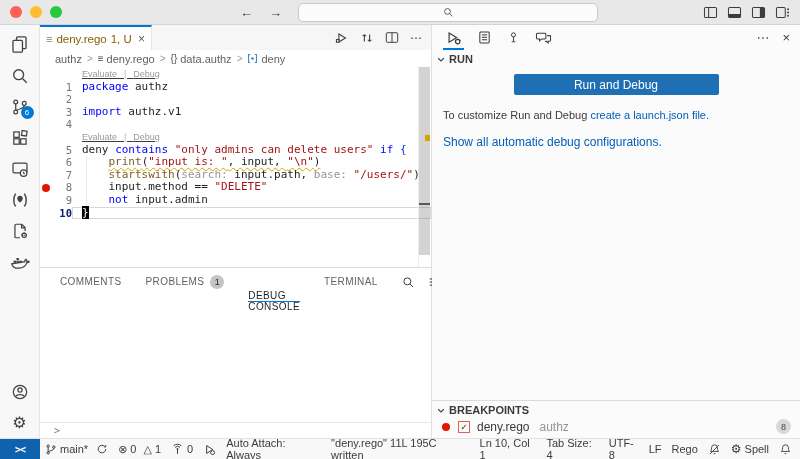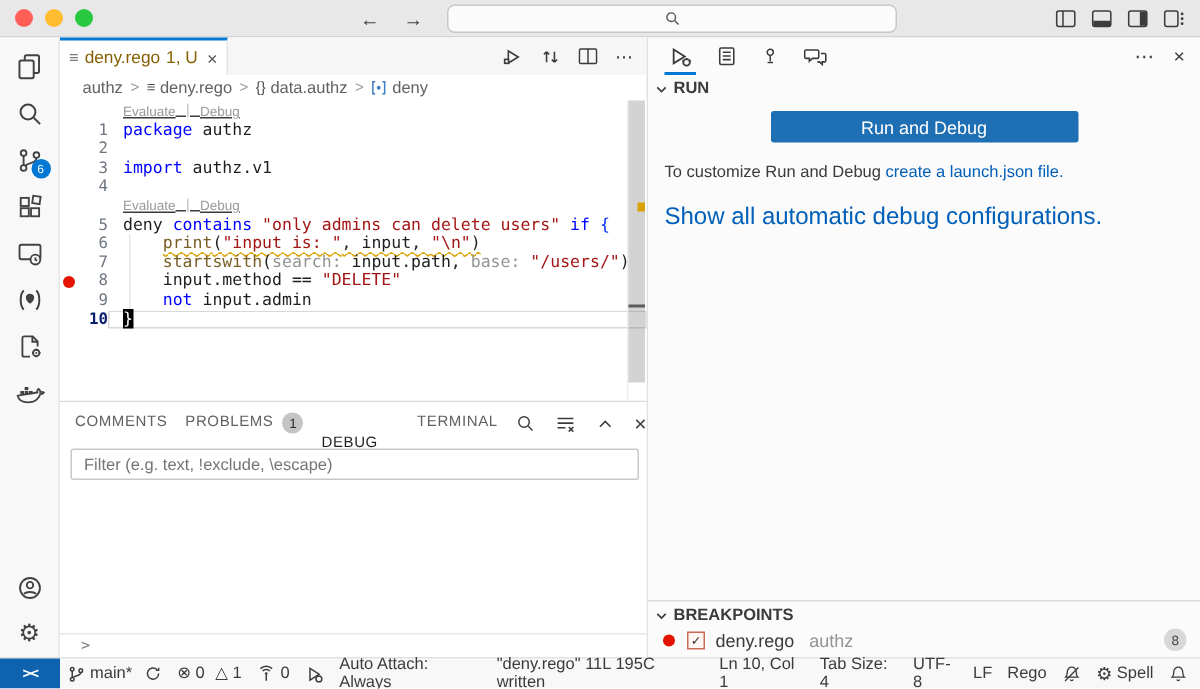--- a/index.html
+++ b/index.html
@@ -57,41 +57,41 @@
   .tok-inlay{color:#949494}
   .tok-cursor{background:#000;color:#fff}
   .w { text-decoration-line:underline; text-decoration-style:wavy; text-decoration-color:#d9a200; text-decoration-thickness:1px; text-underline-offset:2px; }
   .sb-track { position:absolute; top:0; right:0; width:13px; height:100%; border-left:1px solid #ededed; }
   .sb-slider { position:absolute; top:0; right:1px; width:11px; height:188px; background:rgba(110,110,110,.30); }
   .sb-warn { position:absolute; top:68px; right:1px; width:5px; height:6px; background:#d9a200; }
   .sb-cursorline { position:absolute; top:136px; right:1px; width:11px; height:2px; background:#5a5a5a; }
 
   
   .panel { height:171px; border-top:1px solid #dadada; display:flex; flex-direction:column; background:#fff; }
-  .panel-tabs { height:28px; flex:none; display:flex; align-items:stretch; padding:0 10px 0 20px; gap:12px;justify-content:center; }
+  .panel-tabs { height:28px; flex:none; display:flex; align-items:stretch; padding:0 10px 0 20px; gap:24px; }
   .ptab { font-size:10px; letter-spacing:.4px; color:#616161; display:flex; align-items:center; gap:6px; border-bottom:1.5px solid transparent; }
   .ptab.active { color:#1f1f1f; border-bottom-color:#0078d4;margin-top:33px; }
   .pbadge { background:#c4c4c4; color:#2b2b2b; border-radius:50%; width:14px; height:14px; display:flex; align-items:center; justify-content:center; font-size:9px; letter-spacing:0; }
   .panel-icons { margin-left:auto; display:flex; gap:13px; align-items:center; color:#3b3b3b; }
   .filter { margin:3px 5px 0 7px; height:21px; border:1px solid #c8c8c8; border-radius:2px; background:#fff; padding:0 8px; font-size:11px; color:#3b3b3b; font-family:"Liberation Sans",sans-serif; }
   .filter::placeholder { color:#767676; }
   .console-body { flex:1; }
   .console-prompt { border-top:1px solid #e8e8e8; height:16px; display:flex; align-items:center; padding-left:14px; color:#7a7a7a; font-family:"DejaVu Sans Mono",monospace; font-size:10px; }
 
   
   .sidebar { width:368px; background:#fbfbfb; display:flex; flex-direction:column; }
   .sbar-header { height:25px; flex:none; display:flex; align-items:stretch; padding:0 10px 0 13px; gap:15px; }
   .sb-view-icon { display:flex; align-items:center; position:relative; }
   .sb-view-icon.active::after { content:''; position:absolute; bottom:0; left:-2px; right:-2px; border-bottom:2px solid #0078d4; }
   .sbar-right { margin-left:auto; display:flex; gap:13px; align-items:center; color:#3b3b3b; font-size:13px; }
   .section-head { display:flex; align-items:center; gap:3px; font-size:11px; font-weight:bold; color:#3b3b3b; padding:3px 2px 2px 4px; }
   .run-btn { display:block; margin:7px auto 0; width:205px; height:21px; background:#1f6fb5; color:#fff; border:none; border-radius:2px; font-size:12px; font-family:"Liberation Sans",sans-serif; }
   .para { margin:13px 11px 0; font-size:11px; color:#3b3b3b; line-height:1.4; }
   .blue-link { color:#005fb8; }
-  .link-line { margin:11px 11px 0; font-size:16px; }
+  .link-line { margin:11px 11px 0; font-size:12px; }
   .sbar-spacer { flex:1; }
   .bp-section { border-top:1px solid #dcdcdc; }
   .bp-row { display:flex; align-items:center; gap:5px; padding:1px 9px 4px 10px; font-size:12px; }
   .bp-dot { width:8px; height:8px; border-radius:50%; background:#e51400; flex:none; }
   .bp-check { width:12px; height:12px; border:1.2px solid #cb6a55; background:#fff6f4; display:flex; align-items:center; justify-content:center; font-size:8.5px; color:#333; margin-left:3px; }
   .bp-file { color:#3b3b3b; margin-left:2px; }
   .bp-scope { color:#949494; margin-left:5px; }
   .bp-count { margin-left:auto; background:#d8d8d8; border-radius:8px; min-width:15px; height:15px; padding:0 4px; font-size:9px; display:flex; align-items:center; justify-content:center; color:#454545; }
 
   
@@ -340,21 +340,20 @@
               </svg>
             </span>
           <span>
               <svg width="13" height="11" viewBox="0 0 16 14" fill="none" stroke="#3b3b3b" stroke-width="1.3">
                 <path d="M3.5 9.5 8 5l4.5 4.5"></path>
               </svg>
             </span>
           <span style="font-size:14px;">×</span>
         </div>
       </div>
-      <input class="filter" placeholder="Filter (e.g. text, !exclude, \escape)" style="">
       <div class="console-body"></div>
       <div class="console-prompt">
         <span>&gt;</span>
       </div>
     </div>
   </div>
 
   <div class="sidebar">
     <div class="sbar-header">
       <span class="sb-view-icon active">

